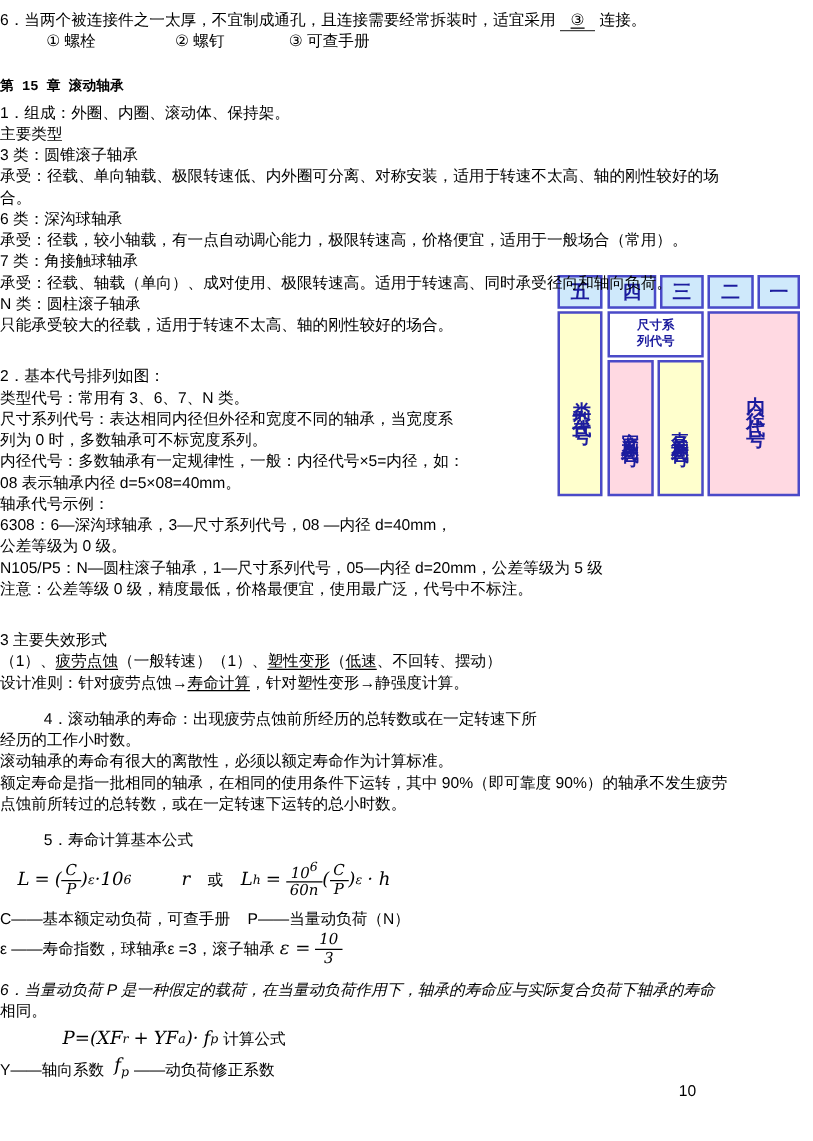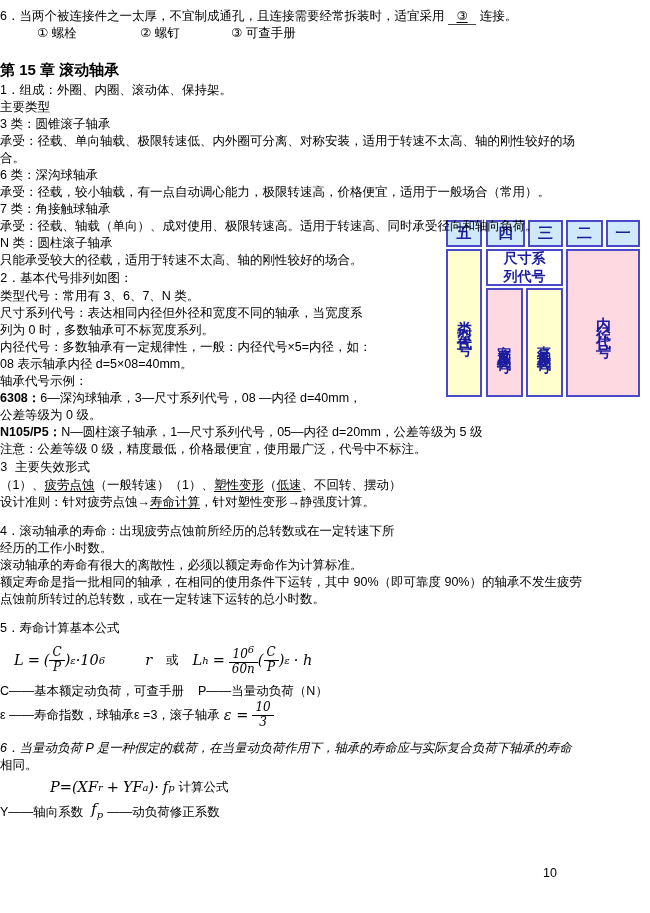--- a/index.html
+++ b/index.html
@@ -1,22 +1,22 @@
 <!DOCTYPE html>
 <html><head>
 <meta charset="utf-8">
 <style>
   html,body { margin:0; padding:0; background:#fff; }
   .page { position:relative; width:650px; height:913px; background:#ffffff; overflow:hidden;
           font-family:"Liberation Sans","DejaVu Sans",sans-serif; color:#000; }
   .doc { position:relative; z-index:2; padding-top:8px; }
   .line { height:17px; line-height:17px; font-size:12.5px; white-space:nowrap; }
-  .h1 { font-size:15px; font-weight:bold; height:24px; line-height:24px; margin-top:16px; }
-  .mt14 { margin-top:2px;font-family:Liberation Mono, monospace; } .mt12 { margin-top:12px; } .mt10 { margin-top:10px;font-style:italic; }
-  .b { font-weight:bold; }
+  .h1 { font-size:11px; font-weight:bold; height:24px; line-height:24px; margin-top:16px;font-family:Liberation Mono, monospace; }
+  .mt14 { margin-top:24px; } .mt12 { margin-top:12px;margin-left:35px; } .mt10 { margin-top:10px;font-style:italic; }
+  .b { font-weight:normal; }
   .u { text-decoration:underline; text-underline-offset:2px; }
   .blank { display:inline-block; border-bottom:1px solid #444; padding:0 8px; margin:0 4px; line-height:15px; }
   .opt1 { display:inline-block; margin-left:37px; width:103px; }
   .opt2 { display:inline-block; width:91px; }
 
   
   .math { font-family:"DejaVu Serif","Liberation Serif",serif; font-style:italic; font-size:14.5px; }
   .math sup { font-size:10px; } .math sub { font-size:10px; }
   .cn { font-family:"Liberation Sans","DejaVu Sans",sans-serif; font-style:normal; font-size:12.5px; }
   .fr { display:inline-block; vertical-align:middle; text-align:center; font-size:12px; }
@@ -32,21 +32,21 @@
   
   .code-table { position:absolute; left:444px; top:220px; width:196px; height:177px; z-index:1; }
   .tc { position:absolute; box-sizing:border-box; border:2px solid #4a4ac8; background:#fff;
         display:flex; align-items:center; justify-content:center;
         font-weight:bold; color:#1c1c9e; font-size:15px; }
   .hdr { top:0; height:27px; background:#cfe9fb; }
   .hc5 { left:2px; width:36px; } .hc4 { left:42px; width:39px; } .hc3 { left:84px; width:35px; }
   .hc2 { left:122px; width:37px; } .hc1 { left:162px; width:34px; }
   .v { writing-mode:vertical-lr; text-orientation:upright; letter-spacing:3px; font-size:14px; }
   .cell-type { left:2px; top:29px; width:36px; height:148px; background:#ffffcd; letter-spacing:7px; font-size:15px; }
-  .cell-size { left:42px; top:29px; width:77px; height:37px; background:#ffffff; font-size:14px; text-align:left; }
+  .cell-size { left:42px; top:29px; width:77px; height:37px; background:#ffffff; font-size:10px; text-align:left; }
   .cell-size span { display:block; width:3em; margin:0 auto; line-height:1.25; }
   .cell-width { left:42px; top:68px; width:37px; height:109px; background:#ffd9e2; }
   .cell-diam { left:82px; top:68px; width:37px; height:109px; background:#ffffcd; }
   .cell-bore { left:122px; top:29px; width:74px; height:148px; background:#ffd9e2; letter-spacing:9px; font-size:15px; }
 
   .pageno { position:absolute; left:543px; top:866px; font-size:12.5px; z-index:2; }
 </style>
 </head>
 <body>
 

